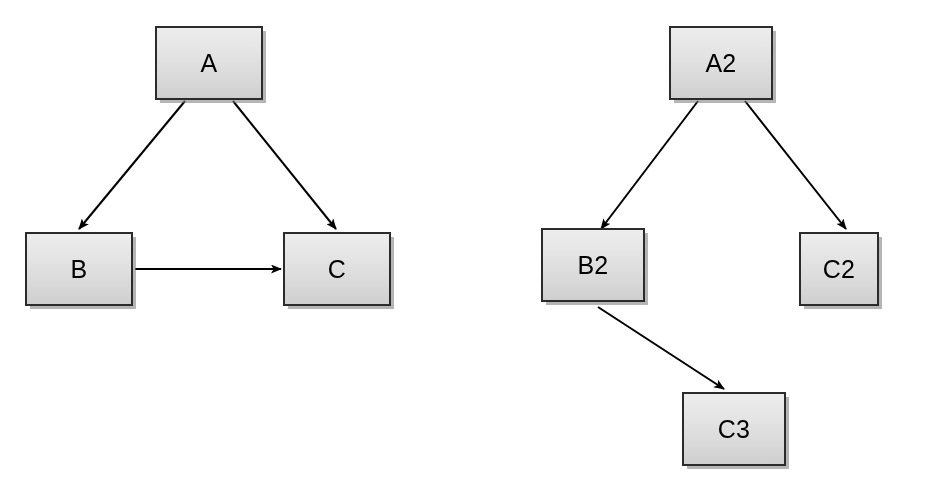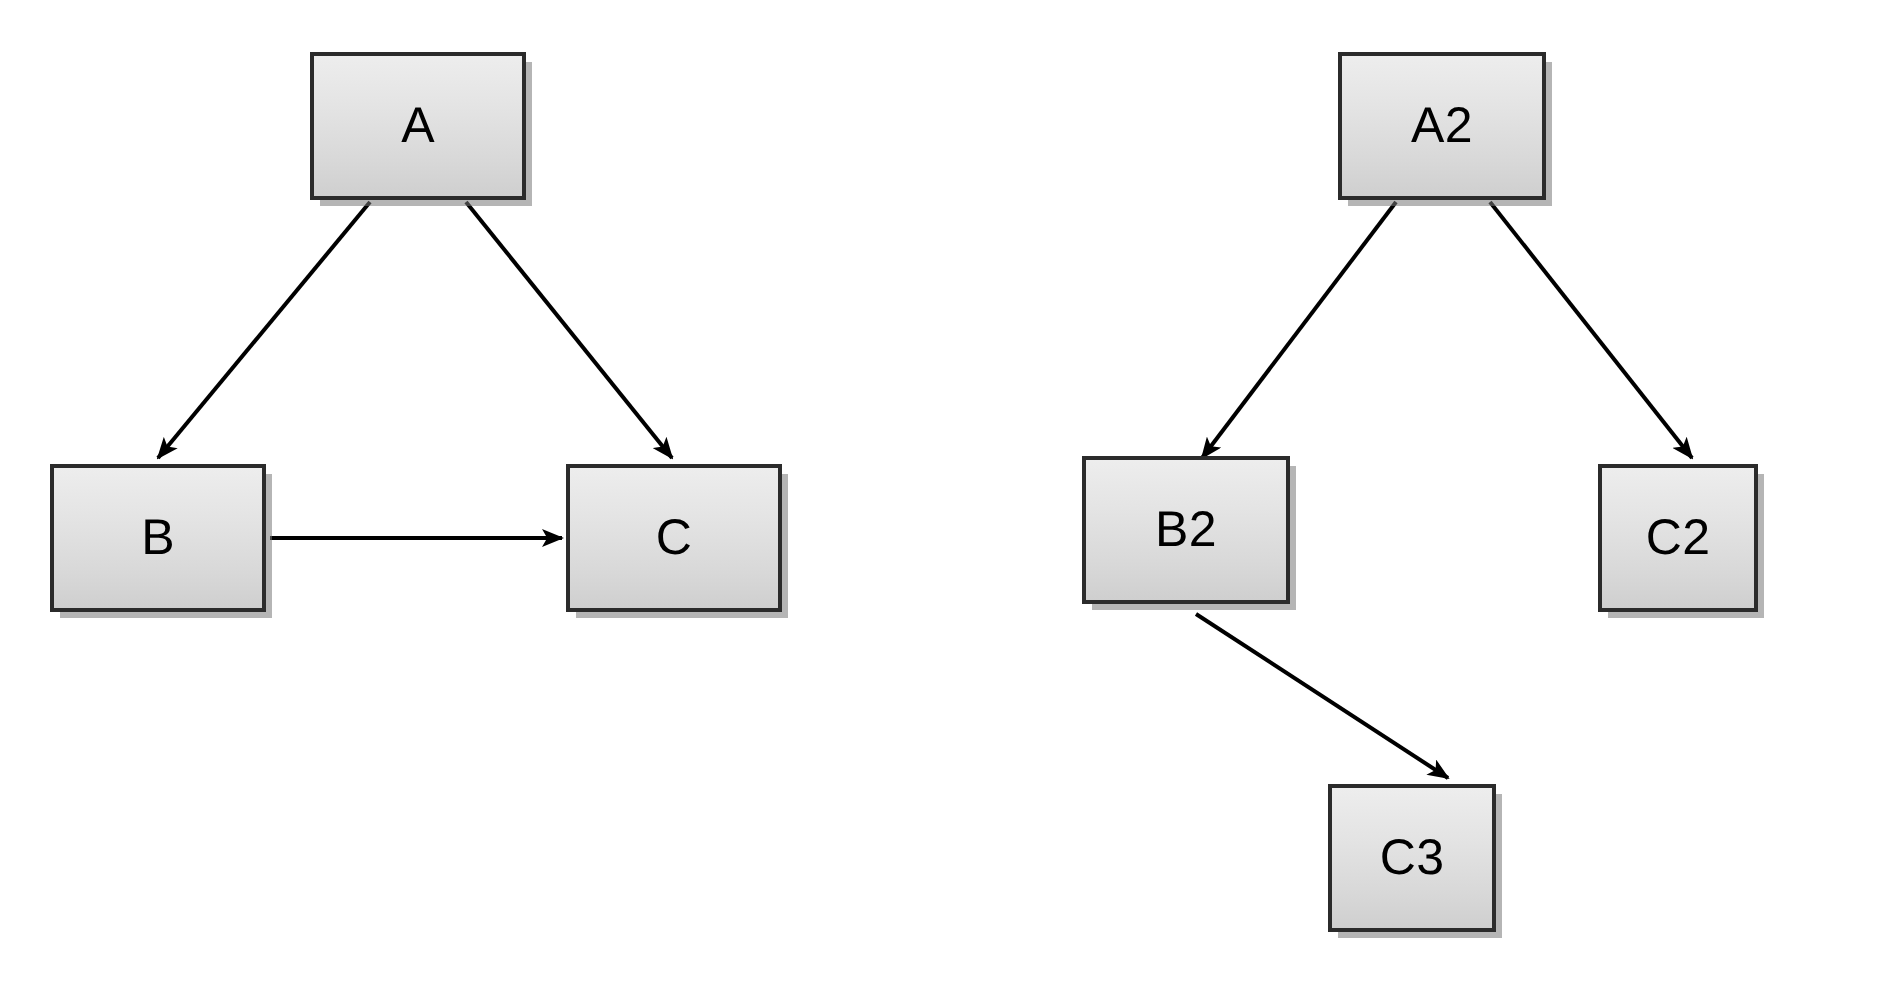--- a/index.html
+++ b/index.html
@@ -79,18 +79,18 @@
       </div>
       <div class="node" style="left: 669px; top: 26px; width: 104px; height: 74px;">
         <span class="node-label">A2</span>
       </div>
       <div class="node" style="left: 541px; top: 228px; width: 104px; height: 74px;">
         <span class="node-label">B2</span>
       </div>
       <div class="node" style="left: 799px; top: 232px; width: 80px; height: 74px;">
         <span class="node-label">C2</span>
       </div>
-      <div class="node" style="left: 664px; top: 392px; width: 84px; height: 74px; text-align: center;">
+      <div class="node" style="left: 682px; top: 392px; width: 104px; height: 74px; text-align: center;">
         <span class="node-label">C3</span>
       </div>
     </div>
 
 </div>
 
 </body></html>

